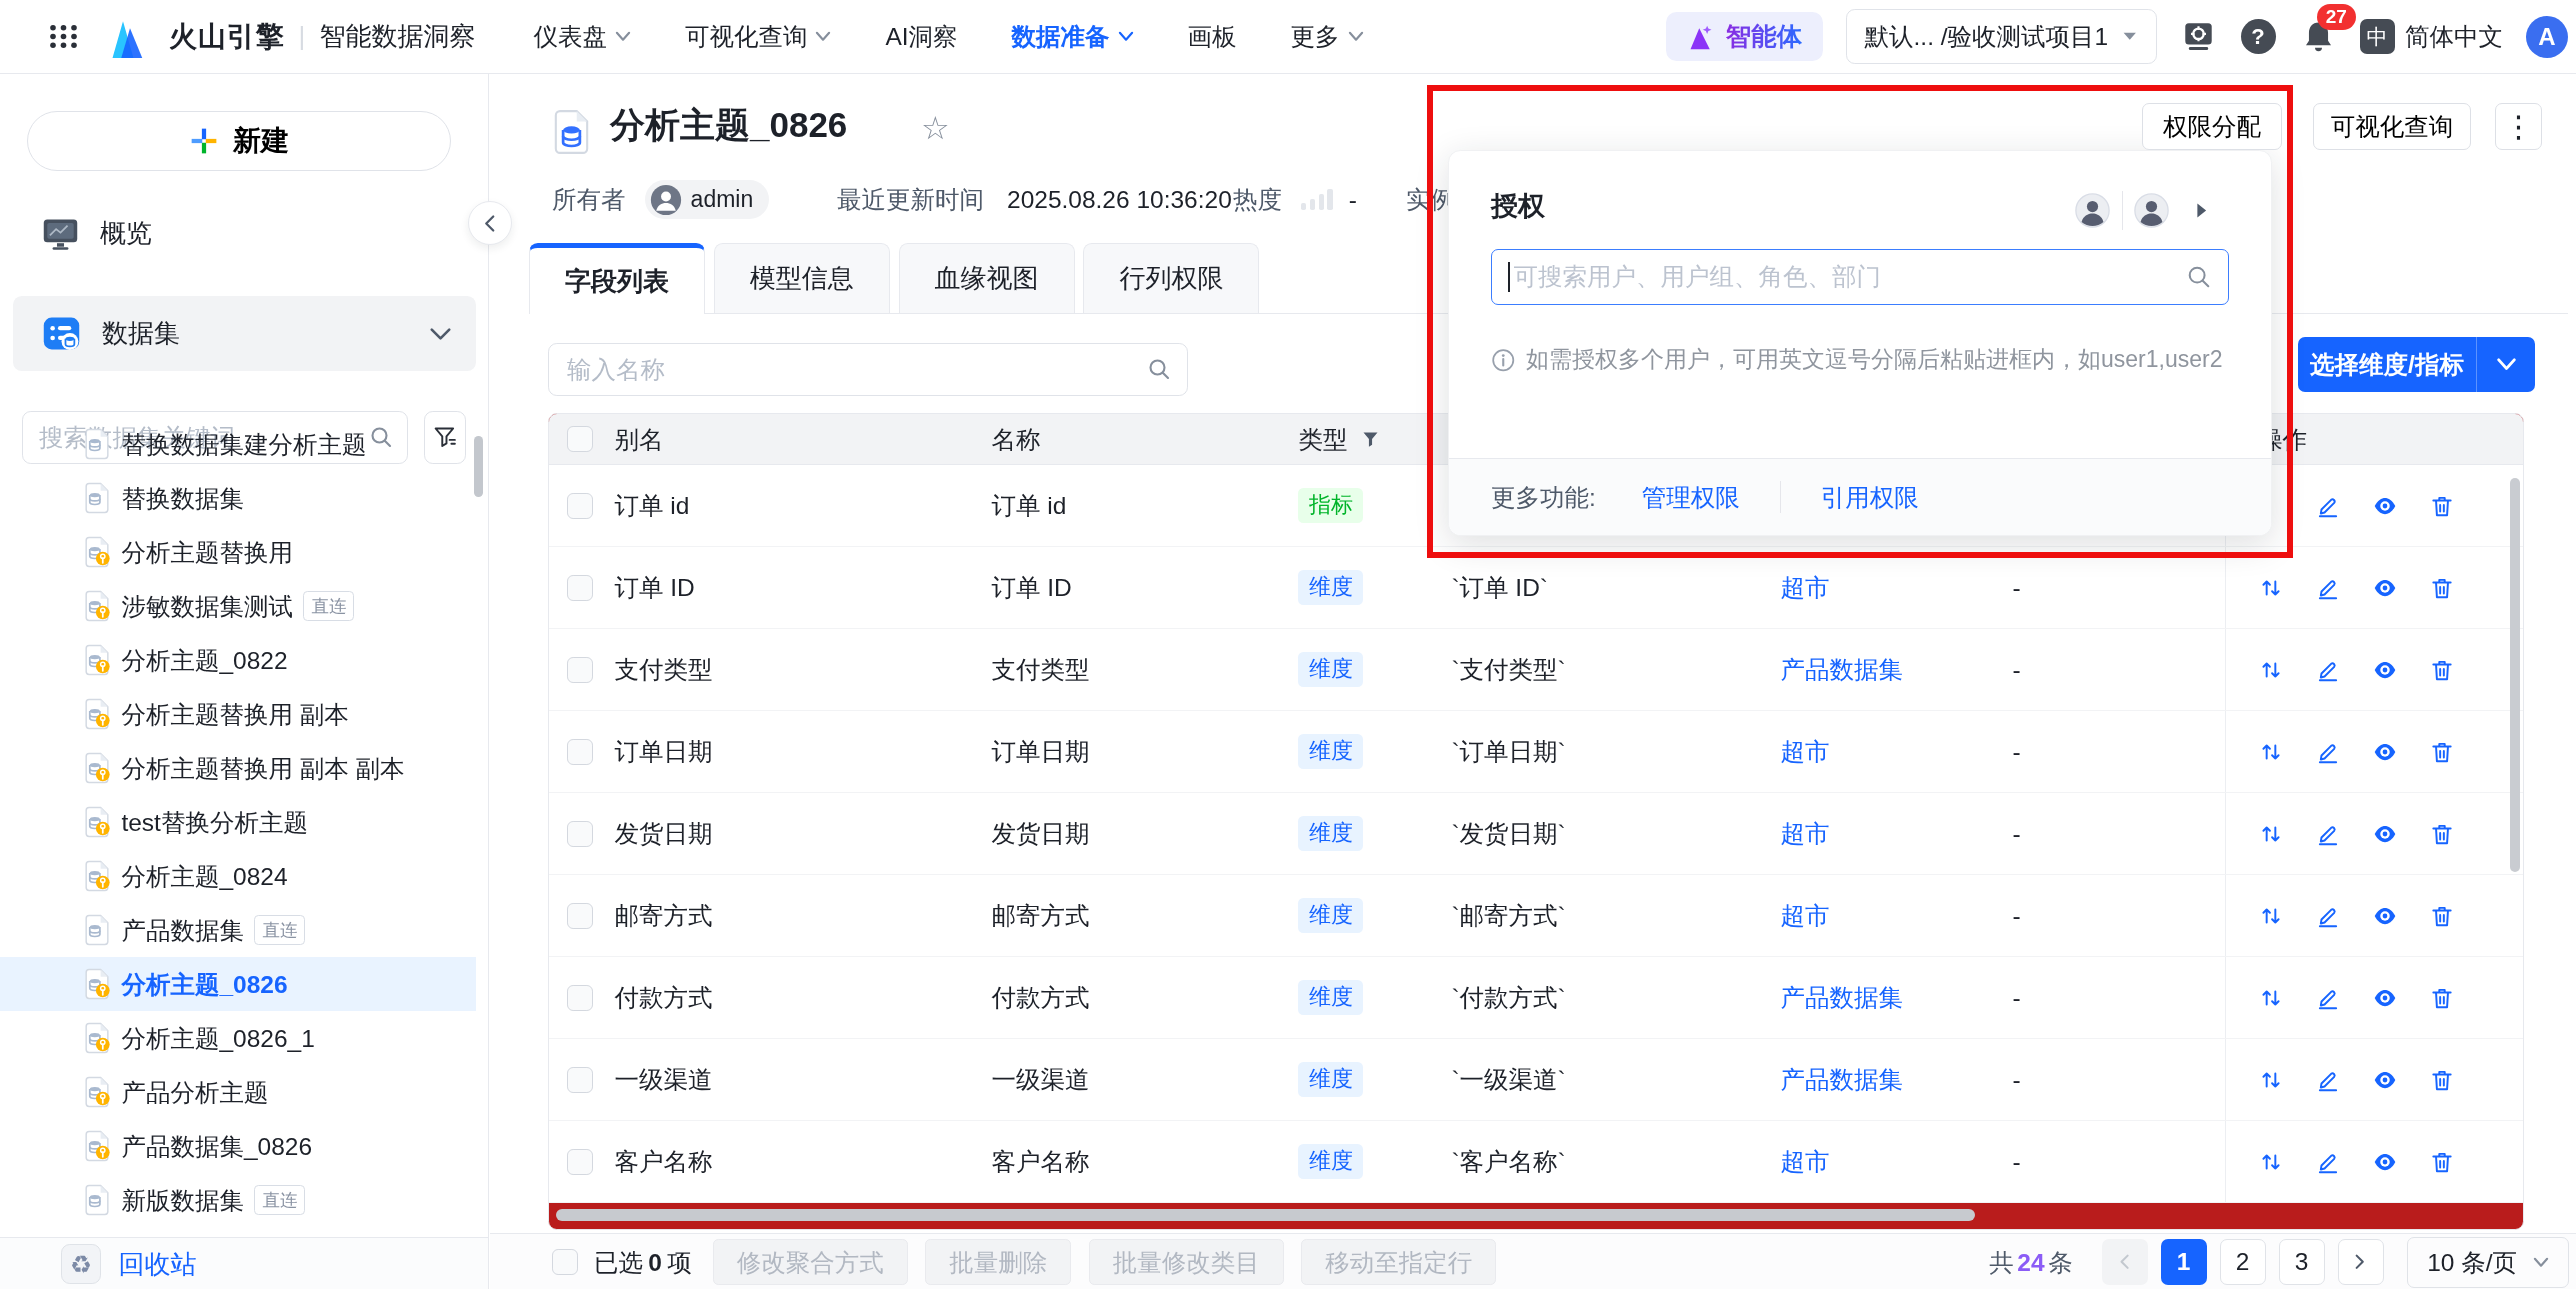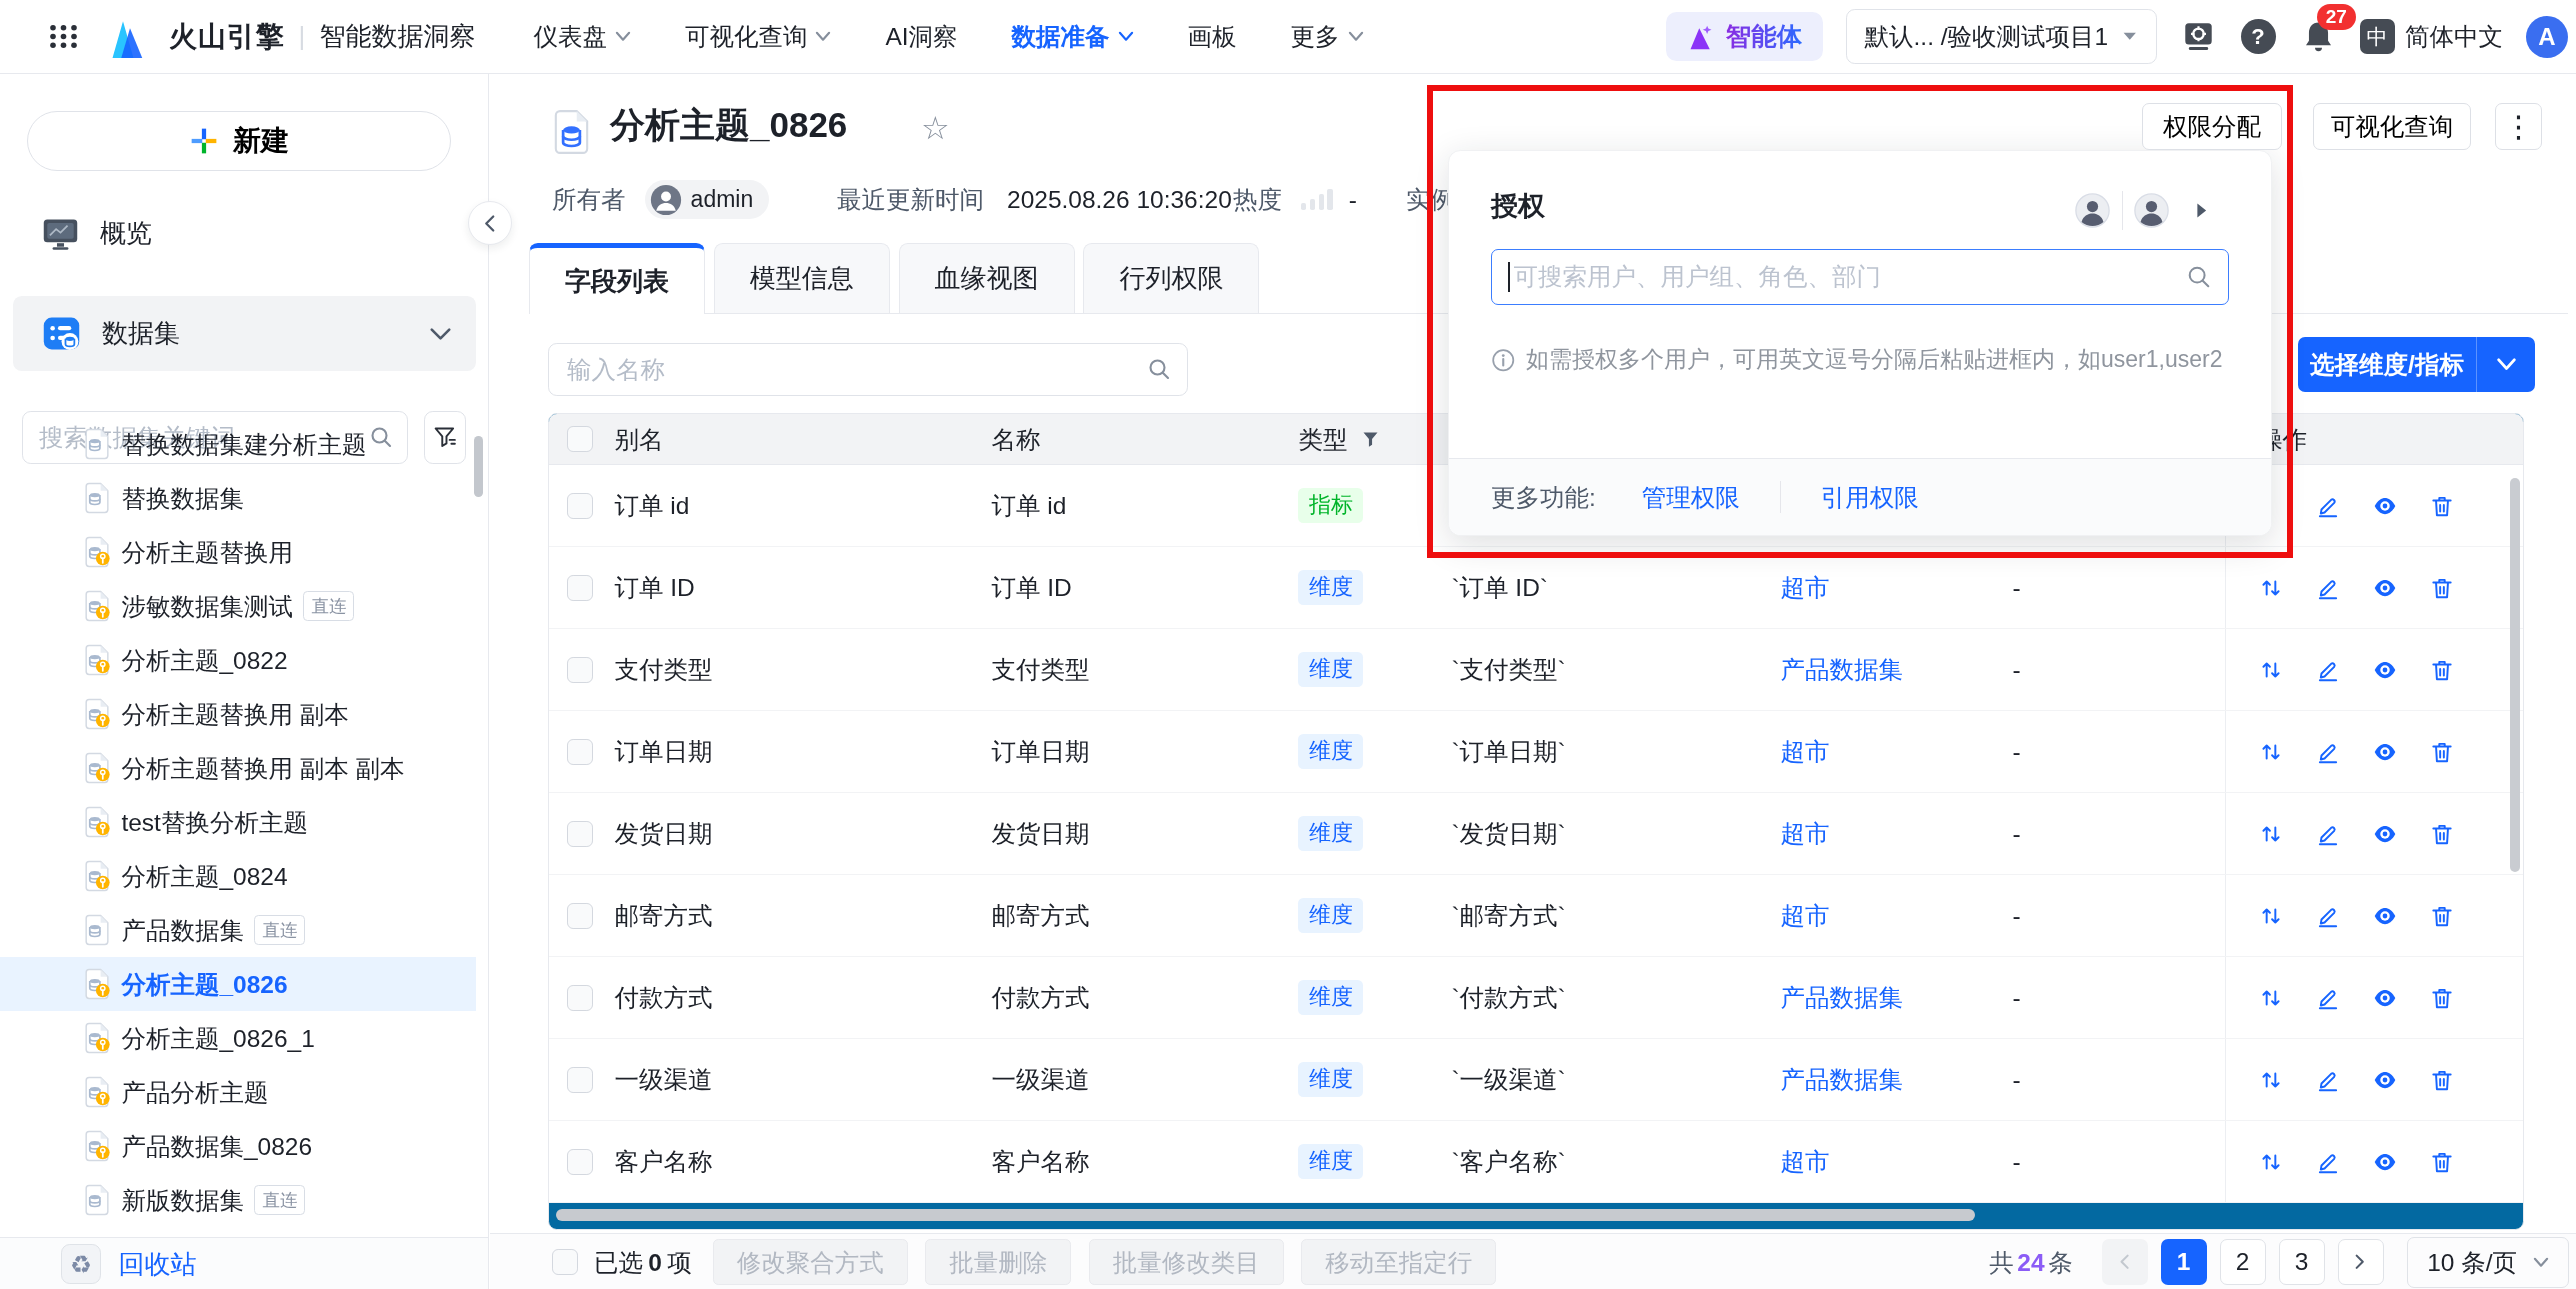--- a/index.html
+++ b/index.html
@@ -80,21 +80,21 @@
   .tab{height:70px;box-sizing:border-box;padding:0 35px;display:flex;align-items:center;background:#f7f8fa;
        border:0.9px solid #e7e9ee;border-bottom:none;border-radius:8.8px 8.8px 0 0;font-size:26px;cursor:pointer;}
   .tab.active{background:#fff;border-top:5.3px solid #1664ff;font-weight:700;height:71px;margin-bottom:-0.9px;z-index:3;}
   .tabline{position:absolute;left:39px;right:40px;top:239px;height:0.9px;background:#e7e9ee;}
   .tbl-filter{position:absolute;left:58px;top:269px;width:640px;height:53px;border:0.9px solid #e0e3e9;border-radius:8.8px;
               box-sizing:border-box;display:flex;align-items:center;padding:0 16px;background:#fff;}
   .tbl-filter input{border:none;outline:none;flex:1;font-size:24.5px;font-family:inherit;background:transparent;min-width:0;}
   .tbl-filter input::placeholder{color:#b4bcc8;}
   
   .tablecard{position:absolute;left:58px;top:339px;width:1976px;height:817px;border:0.9px solid #e7e9ee;border-radius:8.8px;
-             overflow:hidden;background:#0369a1;box-sizing:border-box;}
+             overflow:hidden;background:#b91c1c;box-sizing:border-box;}
   .thead{height:51px;background:#f2f3f5;display:flex;align-items:center;font-size:24.5px;color:#1d2129;border-bottom:0.9px solid #e7e9ee;box-sizing:border-box;}
   .trow{height:82px;display:flex;align-items:center;border-bottom:0.9px solid #f2f3f5;box-sizing:border-box;background:#fff;font-size:24.5px;}
   .c1{width:61px;display:flex;justify-content:flex-start;padding-left:17.5px;box-sizing:border-box;}
   .c2{width:377px;padding-left:4.4px;box-sizing:border-box;}
   .c3{width:307px;padding-left:4.4px;box-sizing:border-box;}
   .c4{width:153px;padding-left:4.4px;box-sizing:border-box;display:flex;align-items:center;gap:12.3px;}
   .c5{width:329px;padding-left:4.4px;box-sizing:border-box;}
   .c6{width:232px;padding-left:4.4px;box-sizing:border-box;}
   .c7{width:217px;padding-left:4.4px;box-sizing:border-box;}
   .c8{flex:1;align-self:stretch;display:flex;align-items:center;gap:31px;padding-left:32px;border-left:0.9px solid #eceef2;box-sizing:border-box;}

